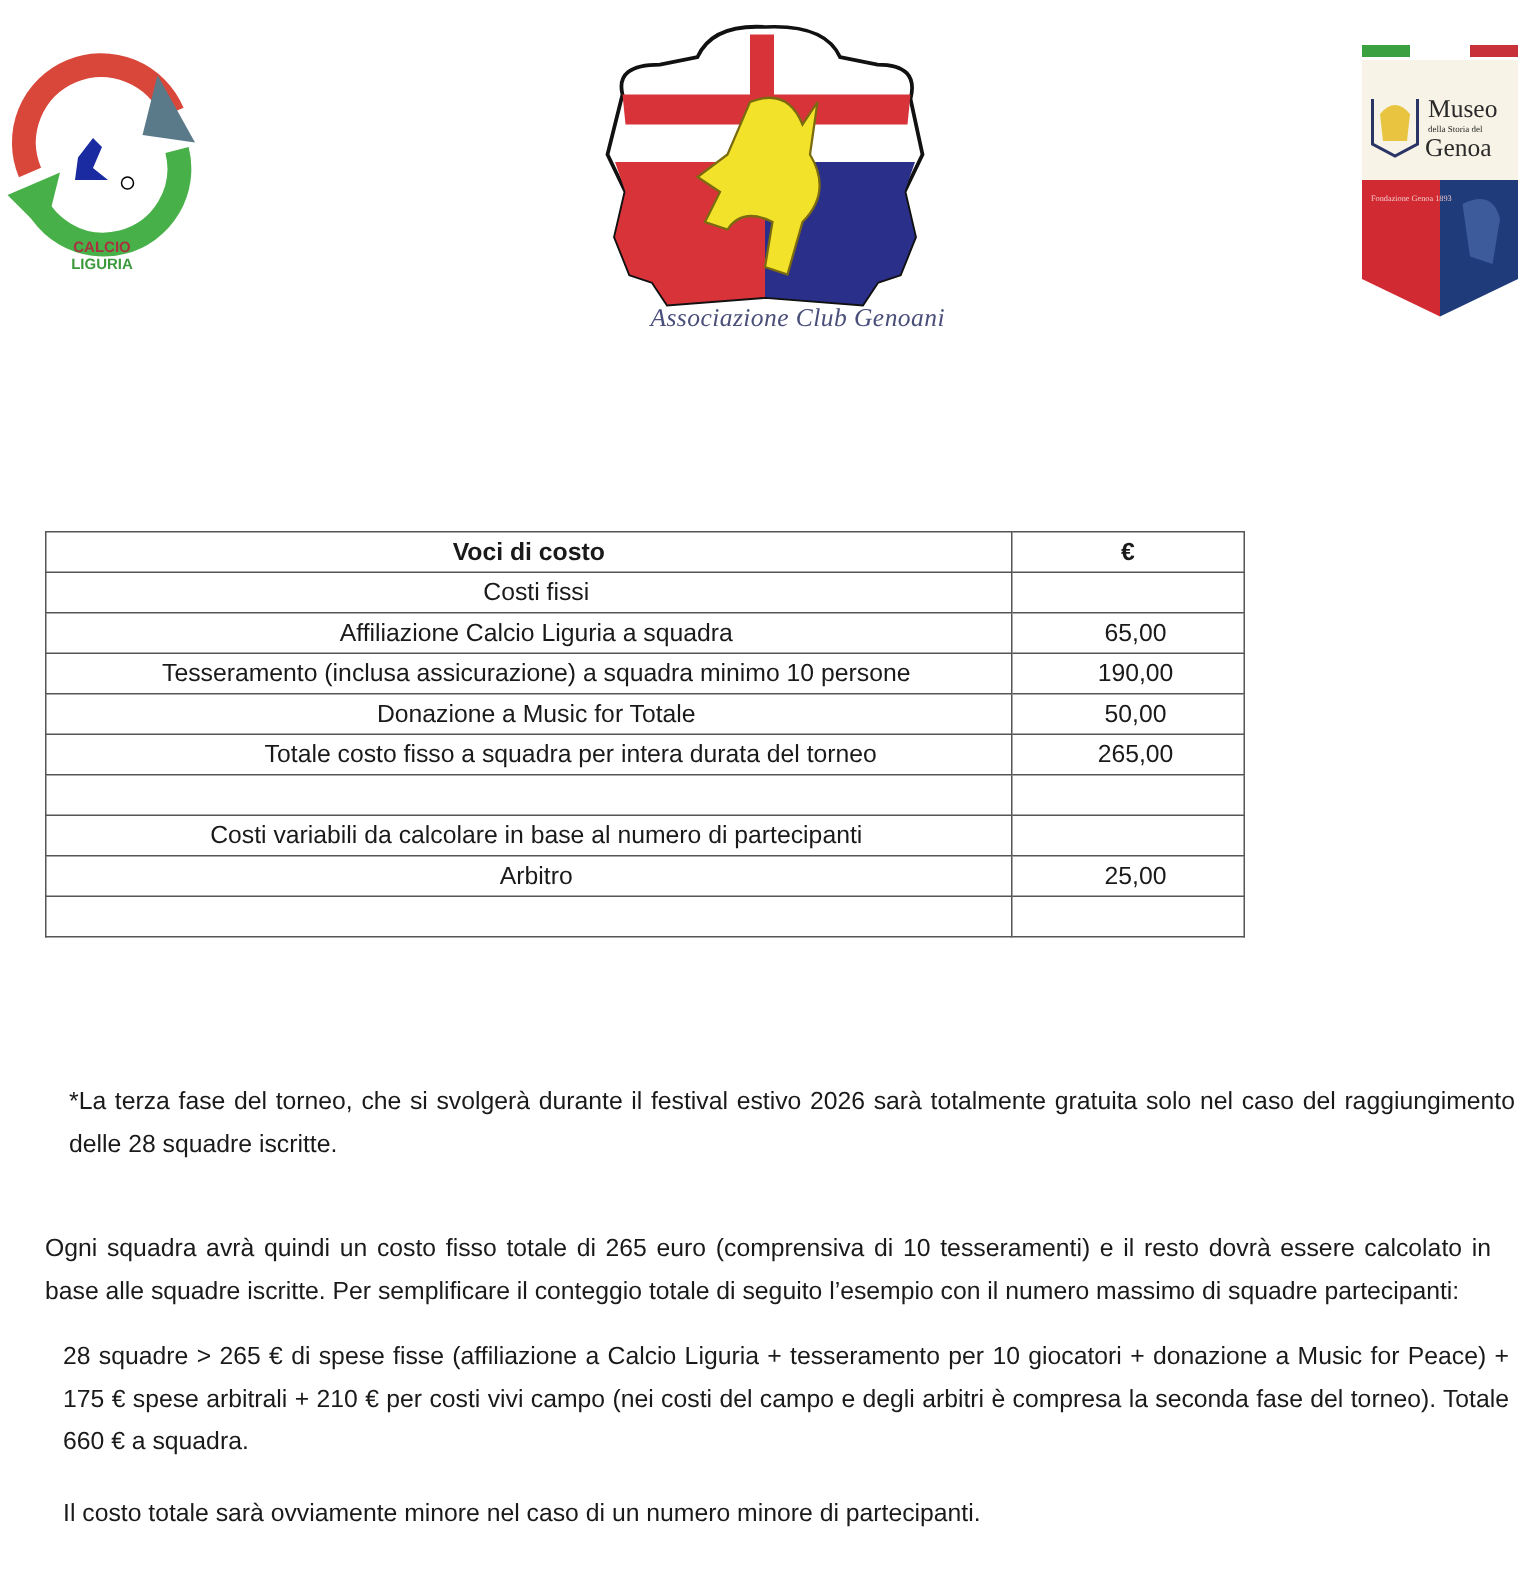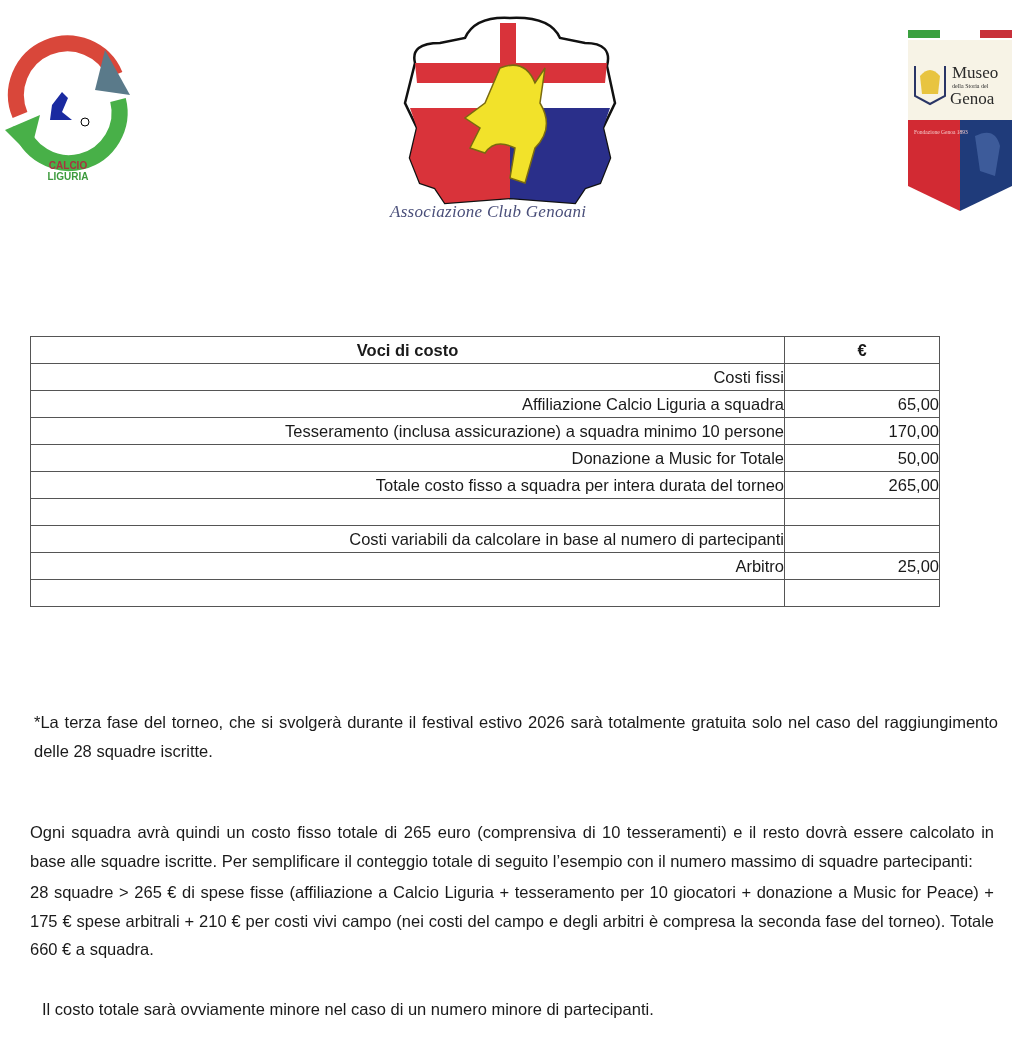--- a/index.html
+++ b/index.html
@@ -5,27 +5,27 @@
   html, body { margin: 0; padding: 0; background: #ffffff; }
   body { width: 1026px; height: 1048px; position: relative; overflow: hidden;
          font-family: "Liberation Sans", sans-serif; color: #1a1a1a; }
   .logo-left { position: absolute; left: 0; top: 20px; width: 140px; height: 170px; }
   .logo-center { position: absolute; left: 385px; top: 8px; width: 250px; height: 225px; }
   .logo-right { position: absolute; left: 900px; top: 26px; width: 120px; height: 190px; }
   .logo-caption-left { position: absolute; left: 38px; top: 160px; width: 60px; text-align: center;
          font-size: 10px; font-weight: bold; line-height: 11px; }
   .logo-caption-left .l1 { color: #a83240; display: block; }
   .logo-caption-left .l2 { color: #3c9a3c; display: block; }
-  .center-caption { position: absolute; left: 390px; top: 202px; width: 240px; text-align: left;
+  .center-caption { position: absolute; left: 390px; top: 202px; width: 240px; text-align: right;
          font-family: "Liberation Serif", serif; font-style: italic; font-size: 17px; color: #4a4f7a;
          letter-spacing: 0.3px; }
-  table.costs { position: absolute; left: 30px; top: 336px; width: 910px; border-collapse: collapse;
+  table.costs { position: absolute; left: 30px; top: 354px; width: 800px; border-collapse: collapse;
          font-size: 16.5px; }
   table.costs td, table.costs th { border: 1.5px solid #555; padding: 0 0 0 10px; height: 26px;
-         line-height: 26px; text-align: right; font-weight: normal; }
+         line-height: 26px; text-align: center; font-weight: normal; }
   table.costs th { font-weight: bold; text-align: center; padding: 0; }
   table.costs td.val { width: 144px; }
   table.costs th.val { width: 154px; }
   table.costs td.indent { padding-left: 56px; }
   .para { position: absolute; left: 30px; width: 964px; font-size: 16.5px; line-height: 28.5px;
           text-align: justify; }
   .p1 { top: 704px; }
   .p2 { top: 818px; }
   .p3 { top: 878px; }
   .p4 { top: 983px; }
@@ -82,21 +82,21 @@
     <tr>
       <td>Costi fissi</td>
       <td class="val"></td>
     </tr>
     <tr>
       <td>Affiliazione Calcio Liguria a squadra</td>
       <td class="val">65,00</td>
     </tr>
     <tr>
       <td>Tesseramento (inclusa assicurazione) a squadra minimo 10 persone</td>
-      <td class="val">170,00</td>
+      <td class="val">190,00</td>
     </tr>
     <tr>
       <td>Donazione a Music for Totale</td>
       <td class="val">50,00</td>
     </tr>
     <tr>
       <td class="indent">Totale costo fisso a squadra per intera durata del torneo</td>
       <td class="val">265,00</td>
     </tr>
     <tr>
@@ -111,16 +111,16 @@
       <td>Arbitro</td>
       <td class="val">25,00</td>
     </tr>
     <tr>
       <td></td>
       <td class="val"></td>
     </tr>
   </tbody>
 </table>
 
-<p class="para p1" style="margin:4px">*La terza fase del torneo, che si svolgerà durante il festival estivo 2026 sarà totalmente gratuita solo nel caso del raggiungimento delle 28 squadre iscritte.</p>
+<p class="para p1" style="margin:16px">*La terza fase del torneo, che si svolgerà durante il festival estivo 2026 sarà totalmente gratuita solo nel caso del raggiungimento delle 28 squadre iscritte.</p>
 <p class="para p2" style="margin:0">Ogni squadra avrà quindi un costo fisso totale di 265 euro (comprensiva di 10 tesseramenti) e il resto dovrà essere calcolato in base alle squadre iscritte. Per semplificare il conteggio totale di seguito l’esempio con il numero massimo di squadre partecipanti:</p>
-<p class="para p3" style="margin:0">28 squadre &gt;  265 € di spese fisse (affiliazione a Calcio Liguria + tesseramento per 10 giocatori + donazione a Music for Peace) + 175 € spese arbitrali + 210 € per costi vivi campo (nei costi del campo e degli arbitri è compresa la seconda fase del torneo). Totale 660 € a squadra.</p>
+<p class="para p3" style="margin:12px">28 squadre &gt;  265 € di spese fisse (affiliazione a Calcio Liguria + tesseramento per 10 giocatori + donazione a Music for Peace) + 175 € spese arbitrali + 210 € per costi vivi campo (nei costi del campo e degli arbitri è compresa la seconda fase del torneo). Totale 660 € a squadra.</p>
 <p class="para p4" style="margin:12px">Il costo totale sarà ovviamente minore nel caso di un numero minore di partecipanti.</p>
 
 </body></html>

